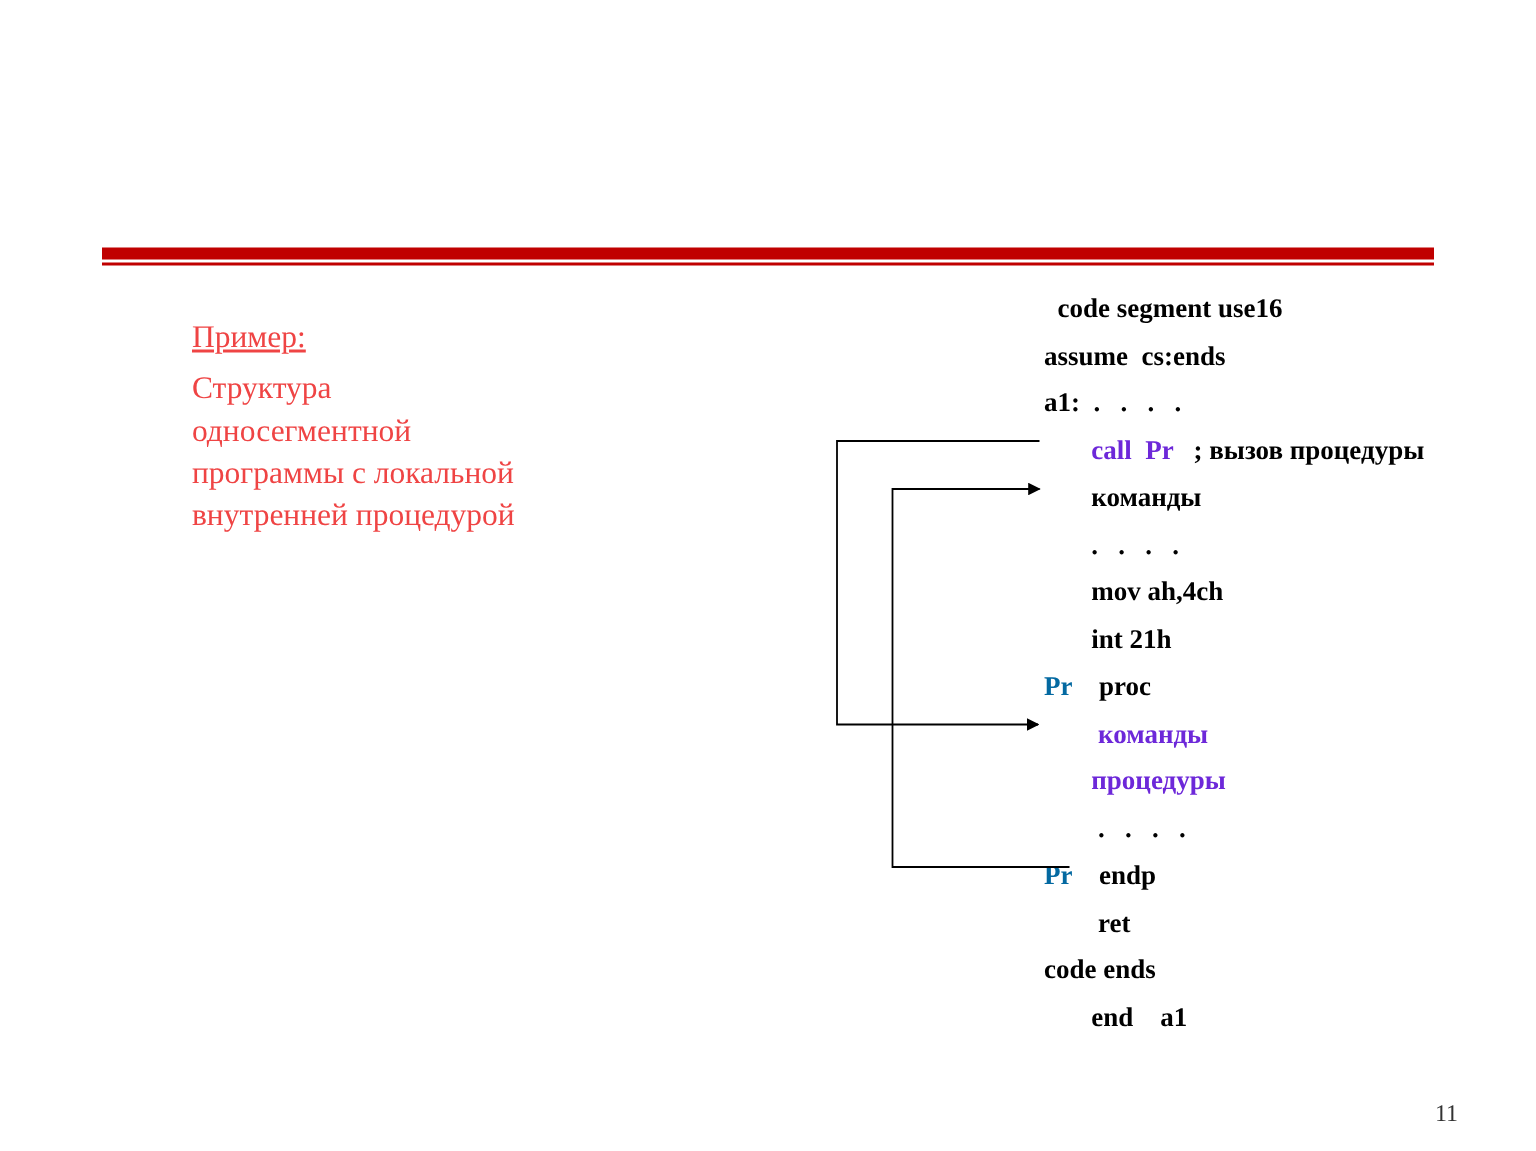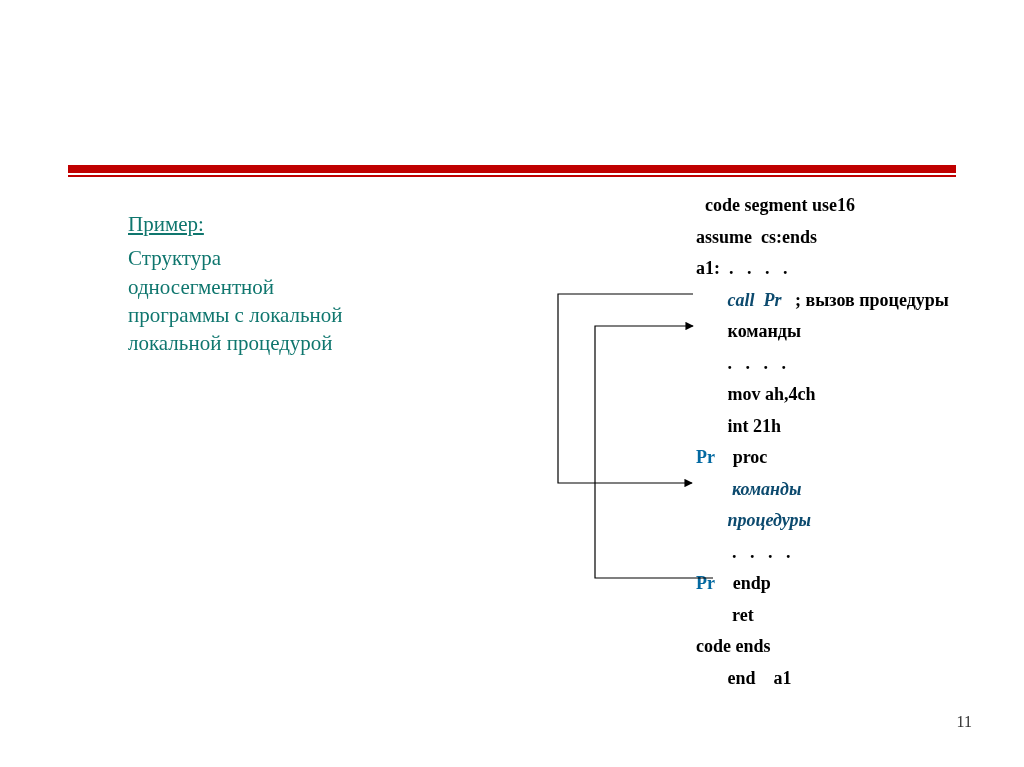--- a/index.html
+++ b/index.html
@@ -33,72 +33,72 @@
     width: 100%;
     height: 2px;
     background: #c00000;
   }
 
   .left-text {
     position: absolute;
     top: 210px;
     left: 128px;
     font-size: 21px;
-    color: #0f766e;
+    color: #ef4444;
     line-height: 1.35;
   }
   .left-text .example {
     text-decoration: underline;
     display: block;
     margin-bottom: 6px;
   }
 
   .code-block {
     position: absolute;
     top: 190px;
     left: 696px;
     font-size: 18px;
     font-family: "Times New Roman", Times, serif;
     font-weight: bold;
     line-height: 1.75;
     color: #000;
   }
   .code-block .line { white-space: pre; }
-  .red  { color: #0c4a6e; font-style: italic; }
+  .red  { color: #6d28d9; }
   .blue { color: #0369a1; }
 
   .arrows {
     position: absolute;
     top: 0;
     left: 0;
     pointer-events: none;
   }
   .page-num {
     position: absolute;
-    bottom: 36px;
+    bottom: 15px;
     right: 52px;
     font-size: 16px;
     color: #333;
     font-family: "Times New Roman", Times, serif;
   }
 </style>
 </head>
 <body>
 
 <div class="top-bar">
   <div class="thick"></div>
   <div class="thin"></div>
 </div>
 
 <div class="left-text">
   <span class="example">Пример:</span>
   <span>Структура</span><br>
   <span>односегментной</span><br>
   <span>программы с локальной</span><br>
-  <span>локальной процедурой</span>
+  <span>внутренней процедурой</span>
 </div>
 
 <div class="code-block">
   <div class="line">  code segment use16</div>
   <div class="line">assume  cs:ends</div>
   <div class="line">a1:  .   .   .   .</div>
   <div class="line"><span>       </span><span class="red">call  Pr</span><span>   ; вызов процедуры</span></div>
   <div class="line">       команды</div>
   <div class="line">       .   .   .   .</div>
   <div class="line">       mov ah,4ch</div>

